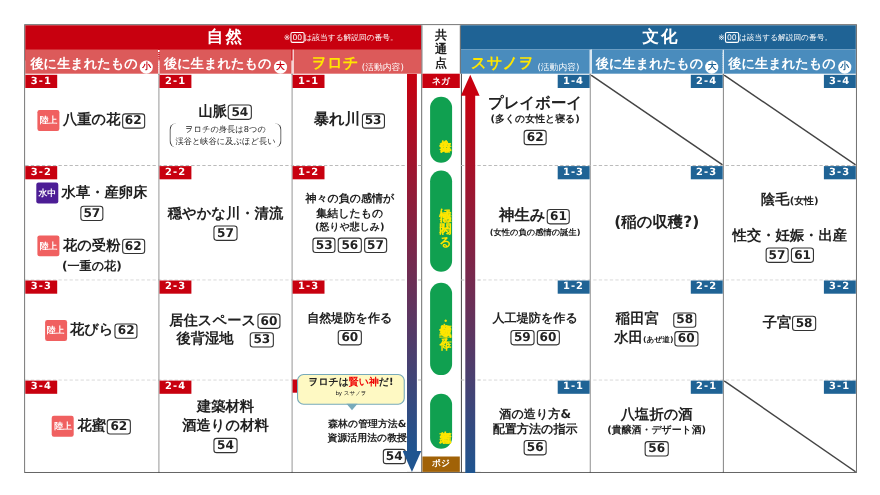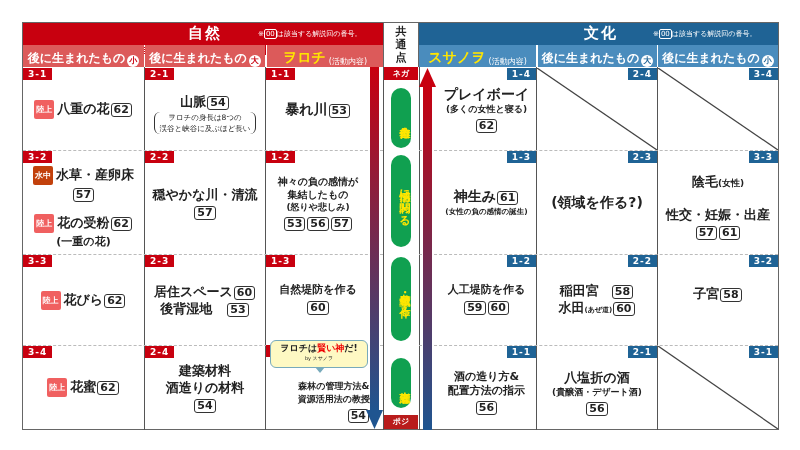--- a/index.html
+++ b/index.html
@@ -23,27 +23,27 @@
 .sub .small{font-size:8px;font-weight:normal;margin-left:3px;}
 .cell{position:absolute;background:#fff;display:flex;flex-direction:column;align-items:center;justify-content:center;text-align:center;}
 .tag{position:absolute;top:0;font-size:9px;font-weight:bold;color:#fff;padding:1px 5px;letter-spacing:1px;}
 .tag-r{left:0;background:#c8000f;}
 .tag-b{right:0;background:#1f6395;}
 .main{font-size:13px;font-weight:bold;line-height:17px;}
 .paren{font-size:9px;font-weight:bold;line-height:13px;}
 .num{display:inline-block;border:1px solid #333;border-radius:3px;font-size:11px;font-weight:bold;line-height:12px;padding:0 2px;margin:0 1px;}
 .badge{display:inline-block;font-size:8px;font-weight:bold;color:#fff;padding:1px 2px;border-radius:2px;margin-right:3px;vertical-align:middle;}
 .b-land{background:#f06060;}
-.b-water{background:#c2410c;}
+.b-water{background:#4c1d95;}
 .vsep{position:absolute;width:0;border-left:1px solid #555;}
 .vdash{position:absolute;width:0;border-left:1px dotted #fff;}
 .hdash{position:absolute;height:0;border-top:1px dashed #bbb;}
 .pill{position:absolute;left:391px;width:20px;background:#10a050;border-radius:10px;color:#ffe600;font-size:11px;font-weight:bold;text-align:center;line-height:13px;padding:4px 0;}
 .neg{left:384px;top:67px;width:34px;height:13px;background:#c8000f;color:#fff;font-size:8px;font-weight:bold;text-align:center;line-height:13px;}
-.pos{left:384px;top:415px;width:34px;height:14px;background:#b91c1c;color:#fff;font-size:8px;font-weight:bold;text-align:center;line-height:14px;}
+.pos{left:384px;top:415px;width:34px;height:14px;background:#a16207;color:#fff;font-size:8px;font-weight:bold;text-align:center;line-height:14px;}
 .bubble{position:absolute;left:270px;top:340px;width:98px;height:28px;background:#fef9c3;border:1px solid #7ab;border-radius:6px;text-align:center;}
 .bubble .t{font-size:9px;font-weight:bold;line-height:14px;}
 .bubble .t .red{color:#e00;}
 .bubble .by{font-size:5px;line-height:7px;}
 .bubble:after{content:"";position:absolute;left:44px;bottom:-6px;border-left:5px solid transparent;border-right:5px solid transparent;border-top:6px solid #7ab;}
 </style>
 </head>
 <body>
 
 <div class="frame"></div>
@@ -225,21 +225,21 @@
 </div>
 
 <div class="cell" style="left:537px;top:68px;width:120px;height:82px;">
   <span class="tag tag-b">2-4</span>
   <svg class="abs" style="left:0;top:0;" width="120" height="82">
       <line x1="0" y1="0" x2="120" y2="82" stroke="#444" stroke-width="1.3"></line>
     </svg>
 </div>
 <div class="cell" style="left:537px;top:151px;width:120px;height:103px;">
   <span class="tag tag-b">2-3</span>
-  <div class="main" style="font-size:14px;">(領域を作る?)</div>
+  <div class="main" style="font-size:14px;">(稲の収穫?)</div>
 </div>
 <div class="cell" style="left:537px;top:255px;width:120px;height:90px;">
   <span class="tag tag-b">2-2</span>
   <div class="main"><span>稲田宮</span><span style="display:inline-block;width:12px;"></span><span class="num">58</span></div>
   <div class="main"><span>水田</span><span style="font-size:7px;">(あぜ道)</span><span class="num">60</span></div>
 </div>
 <div class="cell" style="left:537px;top:346px;width:120px;height:83px;padding-top:10px;">
   <span class="tag tag-b">2-1</span>
   <div class="main">八塩折の酒</div>
   <div class="paren">(貴醸酒・デザート酒)</div>

